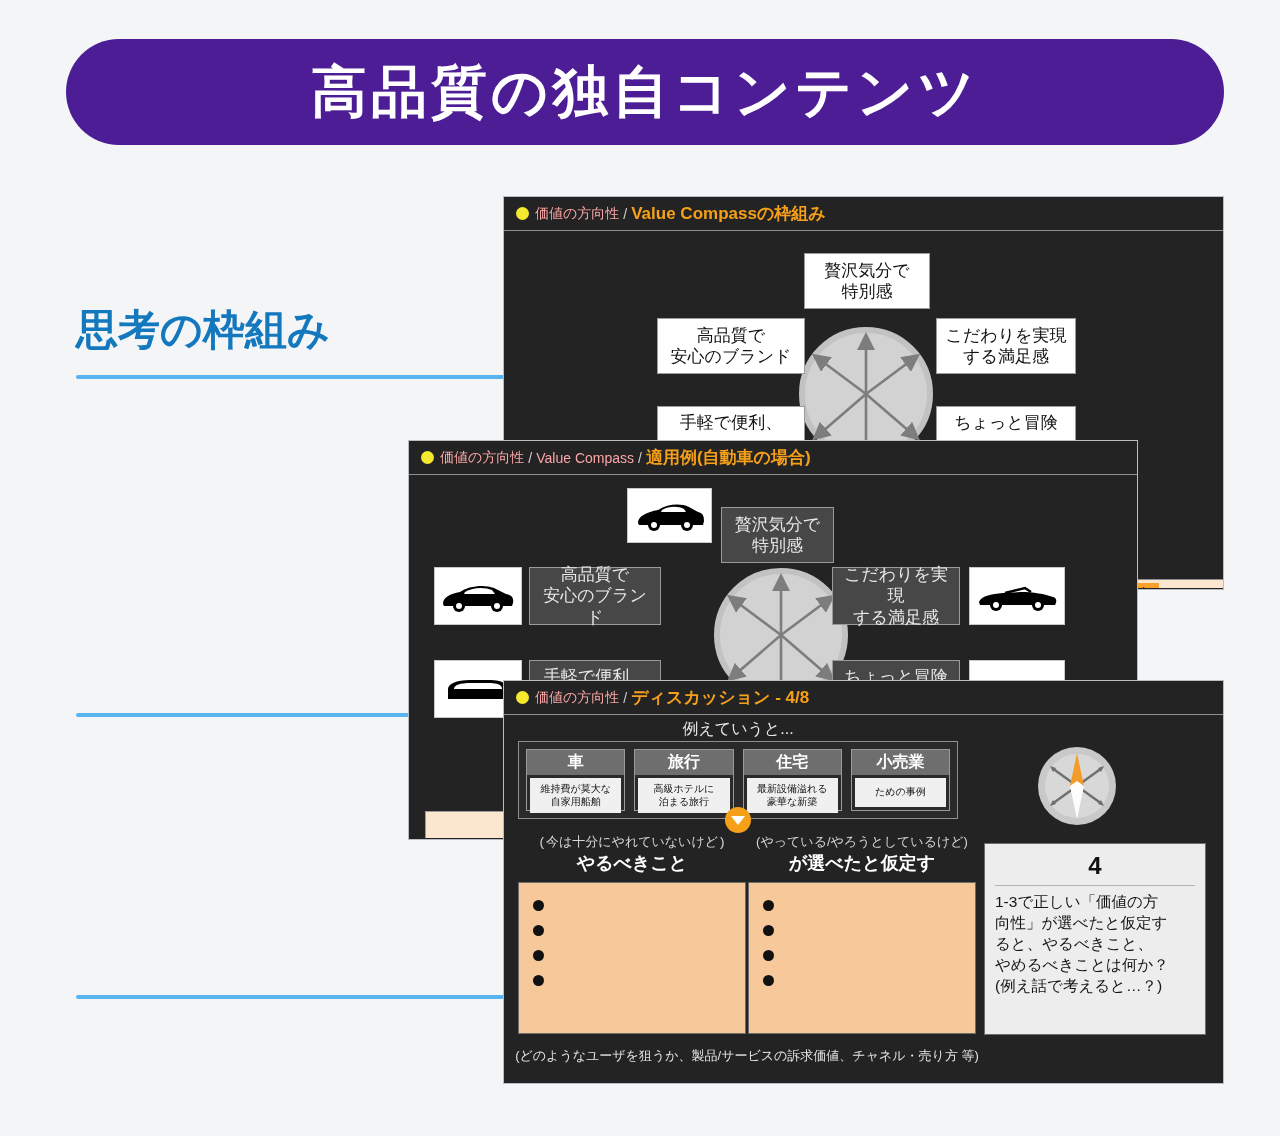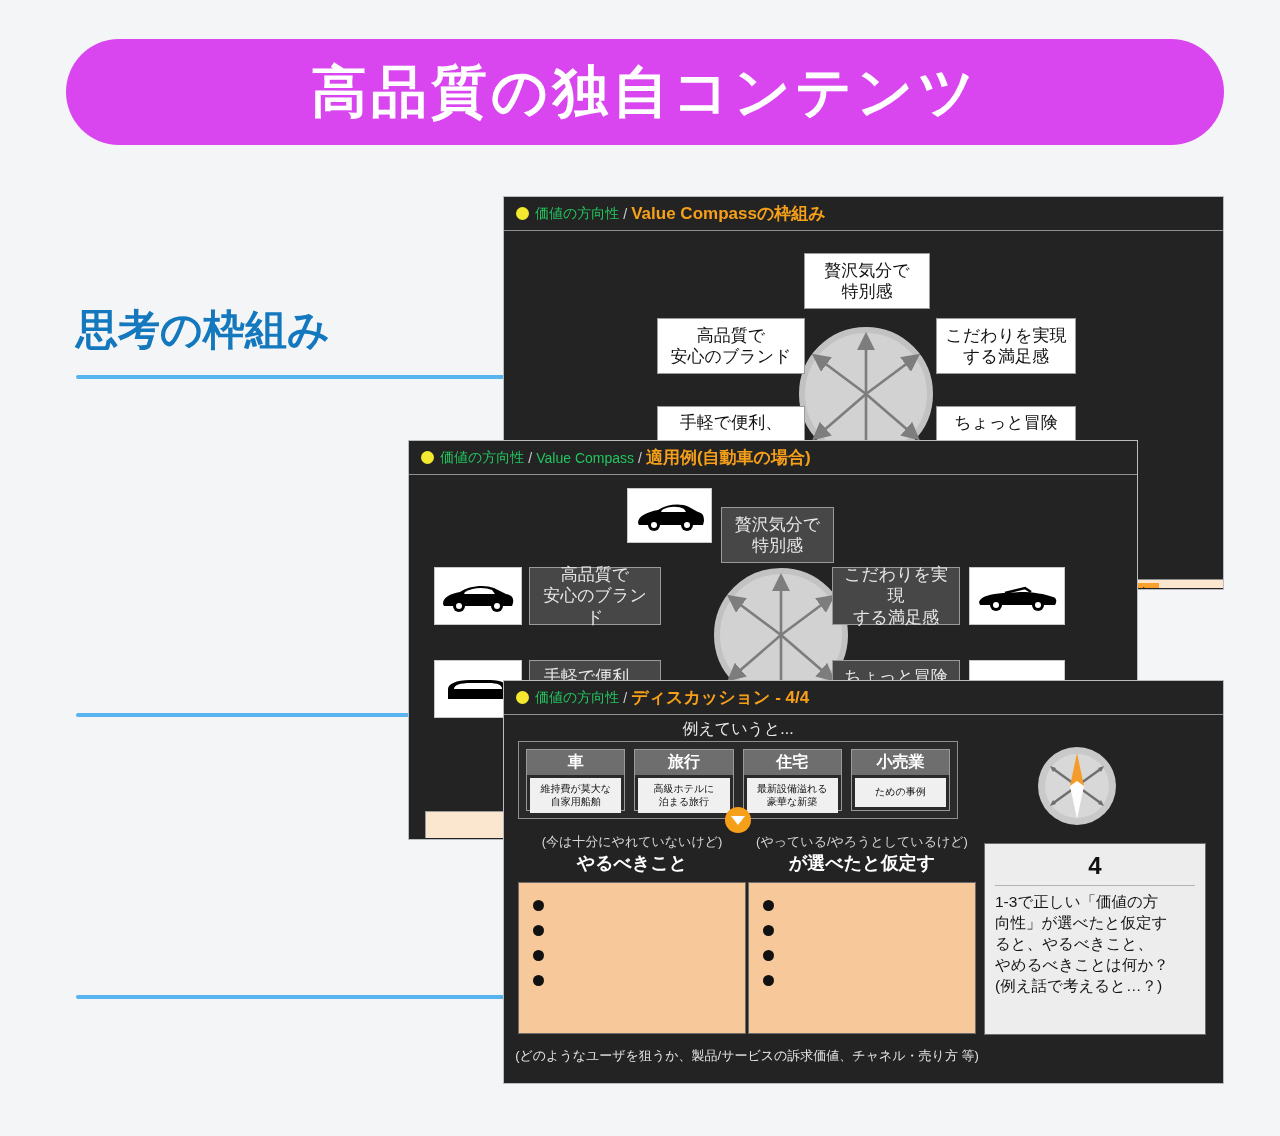--- a/index.html
+++ b/index.html
@@ -9,21 +9,21 @@
     background: #f4f5f7;
     font-family: "Liberation Sans", "DejaVu Sans", sans-serif;
     overflow: hidden;
   }
   #stage { position: relative; width: 1280px; height: 1136px; }
 
   
   .banner {
     position: absolute; left: 66px; top: 39px;
     width: 1158px; height: 106px;
-    background: #d946ef; border-radius: 53px;
+    background: #4c1d95; border-radius: 53px;
     display: flex; align-items: center; justify-content: center;
   }
   .banner-title {
     color: #ffffff; font-size: 56px; font-weight: bold;
     letter-spacing: 4px; line-height: 1;
   }
 
   
   .anno { position: absolute; }
   .anno-text {
@@ -57,21 +57,21 @@
   }
   .slide-head {
     height: 34px; border-bottom: 1px solid #8d9095;
     display: flex; align-items: center; padding-left: 12px;
     font-size: 15px; white-space: nowrap; overflow: hidden;
   }
   .dot-yellow {
     width: 13px; height: 13px; border-radius: 50%;
     background: #f4e92f; margin-right: 6px; flex: 0 0 auto;
   }
-  .crumb { color: #22c55e; font-size: 14px; }
+  .crumb { color: #fca5a5; font-size: 14px; }
   .crumb-sep { color: #cfcfcf; font-size: 14px; margin: 0 4px; }
   .crumb-cur { color: #f6a01a; font-size: 17px; font-weight: bold; }
   .slide-body { position: relative; width: 100%; height: calc(100% - 35px); overflow: hidden; }
 
   
   #slide1 { left: 503px; top: 196px; width: 721px; height: 394px; z-index: 1; }
   .cbox {
     position: absolute; background: #ffffff; color: #111111;
     border: 1px solid #9b9b9b; font-size: 17px; line-height: 1.25;
     text-align: center; display: flex; align-items: center; justify-content: center;
@@ -305,21 +305,21 @@
         <span>例</span>
       </div>
     </div>
   </div>
 
   <div class="slide" id="slide3">
     <div class="slide-head">
       <span class="dot-yellow"></span>
       <span class="crumb">価値の方向性</span>
       <span class="crumb-sep">/</span>
-      <span class="crumb-cur">ディスカッション - 4/4</span>
+      <span class="crumb-cur">ディスカッション - 4/8</span>
     </div>
     <div class="slide-body">
 
       <div class="ex-title" style="left:14px; top:4px; width:440px;text-align:center;">例えていうと...</div>
 
       <div class="ex-wrap" style="left:14px; top:26px; width:440px; height:78px;">
         <div class="ex-card">
           <div class="ex-card-head">車</div>
           <div class="ex-card-body">維持費が莫大な
 自家用船舶</div>
@@ -355,21 +355,21 @@
             <path d="M70,63 L64,61 L67,57 z" fill="#6f6f6f" stroke="none"></path>
           <line x1="43" y1="43" x2="18" y2="25"></line>
             <path d="M16,23 L22,25 L19,29 z" fill="#6f6f6f" stroke="none"></path>
           <line x1="43" y1="43" x2="18" y2="61"></line>
             <path d="M16,63 L22,61 L19,57 z" fill="#6f6f6f" stroke="none"></path>
         </g>
         <path d="M43,10 L50,43 L43,48 L36,43 z" fill="#f39c2c"></path>
         <path d="M43,76 L36,43 L43,38 L50,43 z" fill="#fdfdfd"></path>
       </svg>
 
-      <div class="col-head" style="left:14px; top:118px; width:228px;">
+      <div class="col-head" style="left:14px; top:118px; width:228px;font-family:Liberation Mono, monospace;">
         <span class="col-sub">(今は十分にやれていないけど)</span>
         <span class="col-main">やるべきこと</span>
       </div>
       <div class="col-head" style="left:244px; top:118px; width:228px;">
         <span class="col-sub">(やっている/やろうとしているけど)</span>
         <span class="col-main">が選べたと仮定す</span>
       </div>
 
       <div class="peach-box" style="left:14px; top:167px; width:228px; height:152px;">
         <u style="top:17px;"></u>

